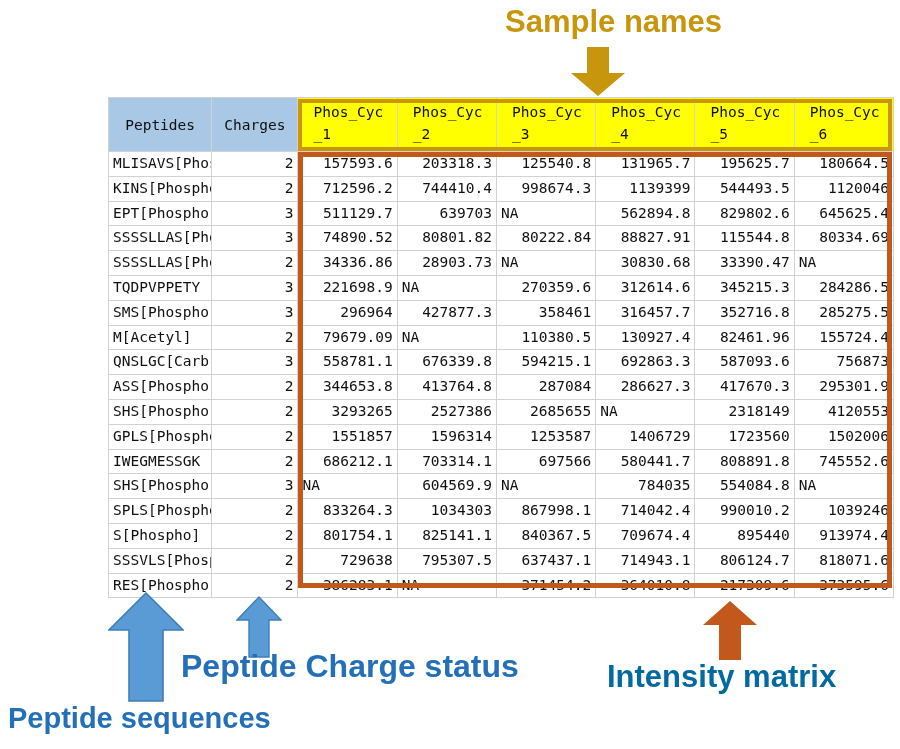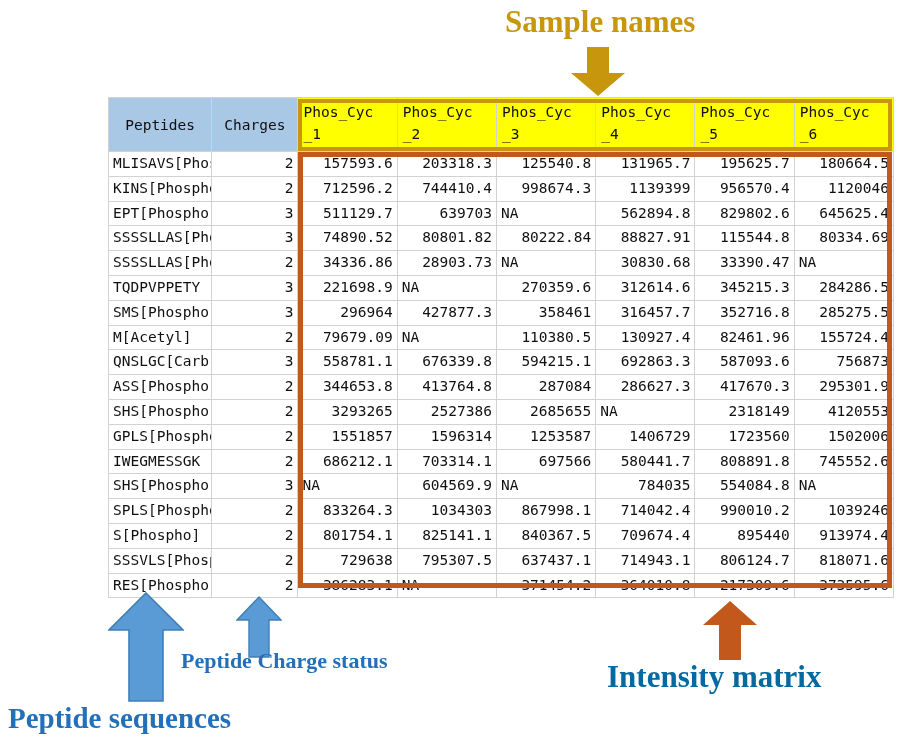--- a/index.html
+++ b/index.html
@@ -48,21 +48,21 @@
     text-align: center;
     height: 50px;
     line-height: 50px;
     vertical-align: middle;
     color: #101010;
   }
   #sheet thead th.samplehdr {
     background: #ffff00;
     white-space: pre-line;
     line-height: 22px;
-    padding: 3px 5px 0 5px;
+    padding: 3px 5px 0 15px;
     vertical-align: top;
     text-align: left;
   }
   .col-pep   { width: 103px; }
   .col-chg   { width: 86px; }
   .col-smp   { width: 99px; }
   td.num { text-align: right; }
   td.na  { text-align: left; }
   td.pep { text-align: left; }
   td.chg { text-align: right; padding-right: 22px; }
@@ -85,37 +85,37 @@
     width: 594px;
     height: 436px;
     border: 5px solid #c2581c;
     box-sizing: border-box;
     pointer-events: none;
   }
 
   
   .anno-label {
     position: absolute;
-    font-family: Liberation Serif, serif;
+    font-family: Liberation Sans, sans-serif;
     font-weight: bold;
     white-space: nowrap;
   }
   #lbl-sample {
     left: 505px; top: 4px;
     font-size: 31px;
     color: #c8960c;
   }
   #lbl-intensity {
     left: 607px; top: 659px;
     font-size: 31px;
     color: #0369a1;
   }
   #lbl-charge {
     left: 181px; top: 648px;
-    font-size: 22px;
+    font-size: 32px;
     color: #2470b8;
   }
   #lbl-sequences {
     left: 8px; top: 702px;
     font-size: 29px;
     color: #2470b8;
   }
 
   .arrow { position: absolute; }
 </style>
@@ -164,21 +164,21 @@
           <td class="num">195625.7</td>
           <td class="num">180664.5</td>
         </tr>
         <tr>
           <td class="pep">KINS[Phospho]</td>
           <td class="chg">2</td>
           <td class="num">712596.2</td>
           <td class="num">744410.4</td>
           <td class="num">998674.3</td>
           <td class="num">1139399</td>
-          <td class="num">956570.4</td>
+          <td class="num">544493.5</td>
           <td class="num">1120046</td>
         </tr>
         <tr>
           <td class="pep">EPT[Phospho]</td>
           <td class="chg">3</td>
           <td class="num">511129.7</td>
           <td class="num">639703</td>
           <td class="na">NA</td>
           <td class="num">562894.8</td>
           <td class="num">829802.6</td>

